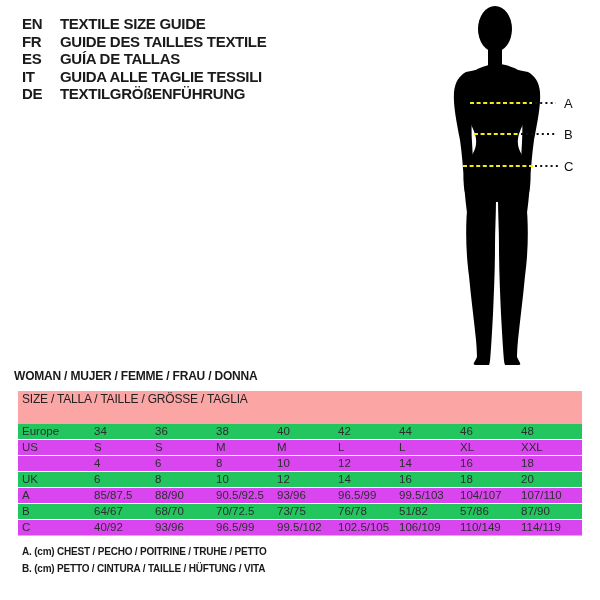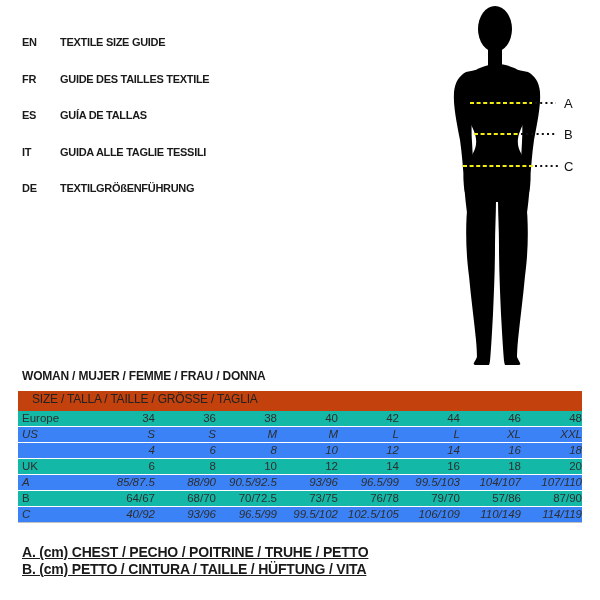--- a/index.html
+++ b/index.html
@@ -2,39 +2,39 @@
 <html><head>
 <meta charset="utf-8">
 <style>
   html,body{margin:0;padding:0;background:#fff;}
   .stage{
     position:relative;width:600px;height:600px;background:#ffffff;
     font-family:"Liberation Sans",sans-serif;color:#1a1a1a;overflow:hidden;
   }
   
   .lang-block{position:absolute;left:22px;top:15px;}
-  .lang-row{display:flex;line-height:17.5px;font-size:11px;font-weight:bold;letter-spacing:-0.3px;margin-top:19px;}
+  .lang-row{display:flex;line-height:17.5px;font-size:15px;font-weight:bold;letter-spacing:-0.3px;}
   .lang-code{width:38px;flex:0 0 38px;}
   
   .figure{position:absolute;left:432px;top:4px;width:150px;height:362px;}
   .figure svg{display:block;width:150px;height:362px;}
   .measure-label{font-family:"Liberation Sans",sans-serif;font-size:13px;fill:#111;}
   
-  .section-title{position:absolute;left:22px;top:369px;font-size:12px;font-weight:bold;letter-spacing:-0.2px;}
+  .section-title{position:absolute;left:14px;top:369px;font-size:12px;font-weight:bold;letter-spacing:-0.2px;}
   
   .size-table{position:absolute;left:18px;top:391px;width:564px;font-size:11.5px;color:#2e2e2e;}
-  .thead{height:20px;line-height:17px;background:#c2410c;color:#222;font-size:12px;padding-left:14px;letter-spacing:-0.2px;}
-  .trow{display:flex;height:15px;line-height:15px;border-bottom:1px solid #ffffff;background:#14b8a6;}
-  .trow.shaded{background:#3b82f6;font-style:italic;}
+  .thead{height:33px;line-height:17px;background:#fca5a5;color:#222;font-size:12px;padding-left:4px;letter-spacing:-0.2px;}
+  .trow{display:flex;height:15px;line-height:15px;border-bottom:1px solid #ffffff;background:#22c55e;}
+  .trow.shaded{background:#d946ef;}
   .trow:last-child{border-bottom:1px solid #c0c0c0;}
   .tlabel{flex:0 0 72px;padding-left:4px;text-align:left;}
-  .tcell{flex:1 1 0;text-align:right;}
+  .tcell{flex:1 1 0;text-align:left;}
   
   .notes{position:absolute;left:22px;top:544px;}
-  .note-line{font-size:14px;font-weight:bold;line-height:16.5px;letter-spacing:-0.2px;text-decoration:underline;}
+  .note-line{font-size:10px;font-weight:bold;line-height:16.5px;letter-spacing:-0.2px;}
 </style>
 </head>
 <body>
 
 <div class="stage">
 
   <div class="lang-block">
     <div class="lang-row">
       <span class="lang-code">EN</span>
       <span class="lang-text">TEXTILE SIZE GUIDE</span>
@@ -153,21 +153,21 @@
           <span class="tcell">104/107</span>
           <span class="tcell">107/110</span>
         </div>
         <div class="trow">
           <span class="tlabel">B</span>
           <span class="tcell">64/67</span>
           <span class="tcell">68/70</span>
           <span class="tcell">70/72.5</span>
           <span class="tcell">73/75</span>
           <span class="tcell">76/78</span>
-          <span class="tcell">79/70</span>
+          <span class="tcell">51/82</span>
           <span class="tcell">57/86</span>
           <span class="tcell">87/90</span>
         </div>
         <div class="trow shaded">
           <span class="tlabel">C</span>
           <span class="tcell">40/92</span>
           <span class="tcell">93/96</span>
           <span class="tcell">96.5/99</span>
           <span class="tcell">99.5/102</span>
           <span class="tcell">102.5/105</span>

